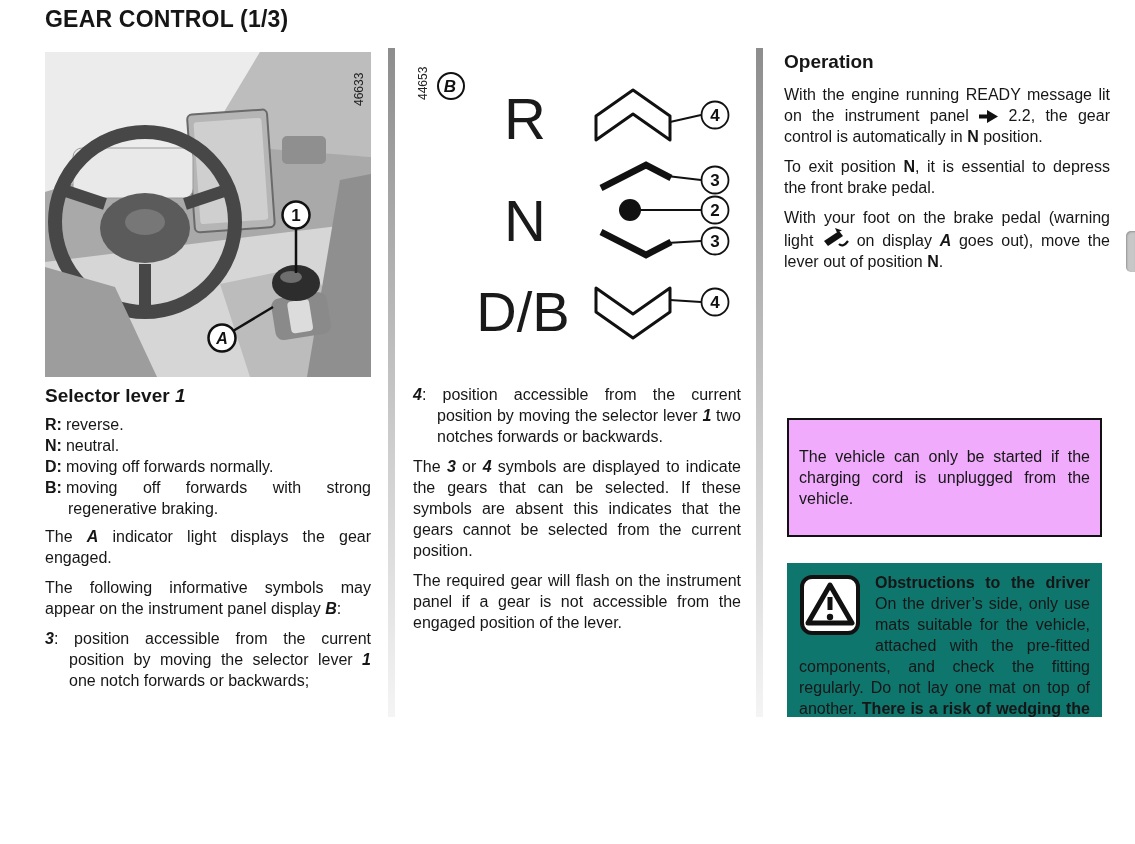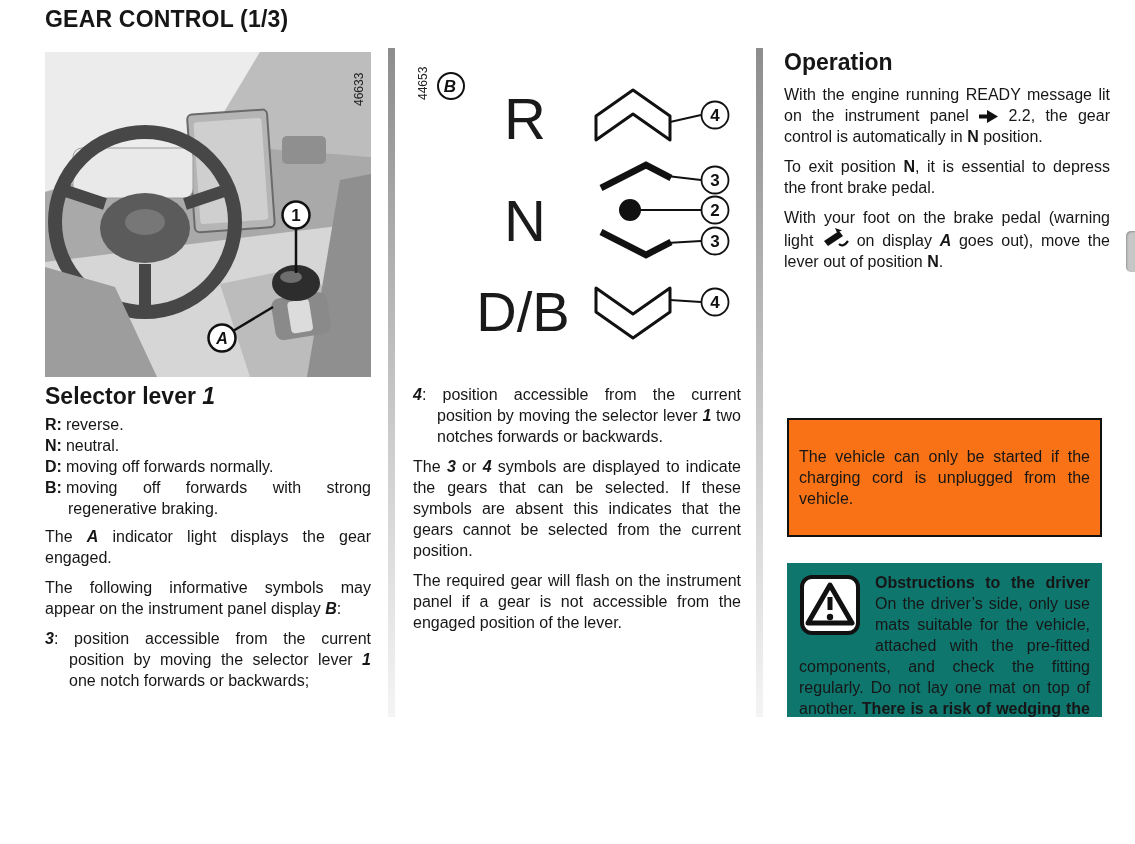--- a/index.html
+++ b/index.html
@@ -9,35 +9,35 @@
   .col{position:absolute;top:0;height:844px;}
   #col-left{left:45px;width:326px;}
   #col-mid{left:413px;width:330px;}
   #col-right{left:784px;width:326px;}
   .photo{position:absolute;top:52px;left:0;}
   .diagram{position:absolute;top:50px;left:0;}
   .textblock{position:absolute;left:0;width:326px;}
   #mid-text{width:328px;}
   #left-text,#mid-text{top:384px;}
   #right-text{top:50px;}
-  h2{font-size:23px;font-weight:bold;margin:0 0 6px;line-height:24px;}
+  h2{font-size:19px;font-weight:bold;margin:0 0 6px;line-height:24px;}
   .para{font-size:16px;line-height:21px;text-align:justify;margin:0 0 9px;}
   .defs .para{margin:0;}
   .gap-top{margin-top:7px;}
   .b{font-weight:bold;}
   .bi{font-weight:bold;font-style:italic;}
   .hang{padding-left:23px;text-indent:-23px;}
   .num{padding-left:24px;text-indent:-24px;}
   .term{font-weight:bold;padding-right:4px;}
   .divider{position:absolute;top:48px;width:7px;height:742px;
     background:linear-gradient(to bottom,#8d8d8d,#cfcfcf 55%,rgba(255,255,255,0));}
   #divider-1{left:388px;}
   #divider-2{left:756px;}
   .note-box{position:absolute;left:787px;top:418px;width:315px;height:119px;border:2px solid #111;
-    box-sizing:border-box;padding:26px 10px;background:#f97316;}
+    box-sizing:border-box;padding:26px 10px;background:#f0abfc;}
   .note-box .para{margin:0;}
   .warning-box{position:absolute;left:787px;top:563px;width:315px;height:229px;background:#0f766e;
     box-sizing:border-box;padding:9px 12px;}
   .warn-icon{float:left;width:62px;height:62px;margin:2px 14px 16px 0;}
   .page-num{position:absolute;right:25px;top:806px;font-size:16px;}
   .side-tab{position:absolute;right:0;top:231px;width:9px;height:41px;background:#c7c7c7;
     border-radius:5px 0 0 5px;box-shadow:inset 1px 1px 2px rgba(0,0,0,.25);}
   .inline-icon{display:inline-block;vertical-align:-2px;}
 </style>
 </head>

